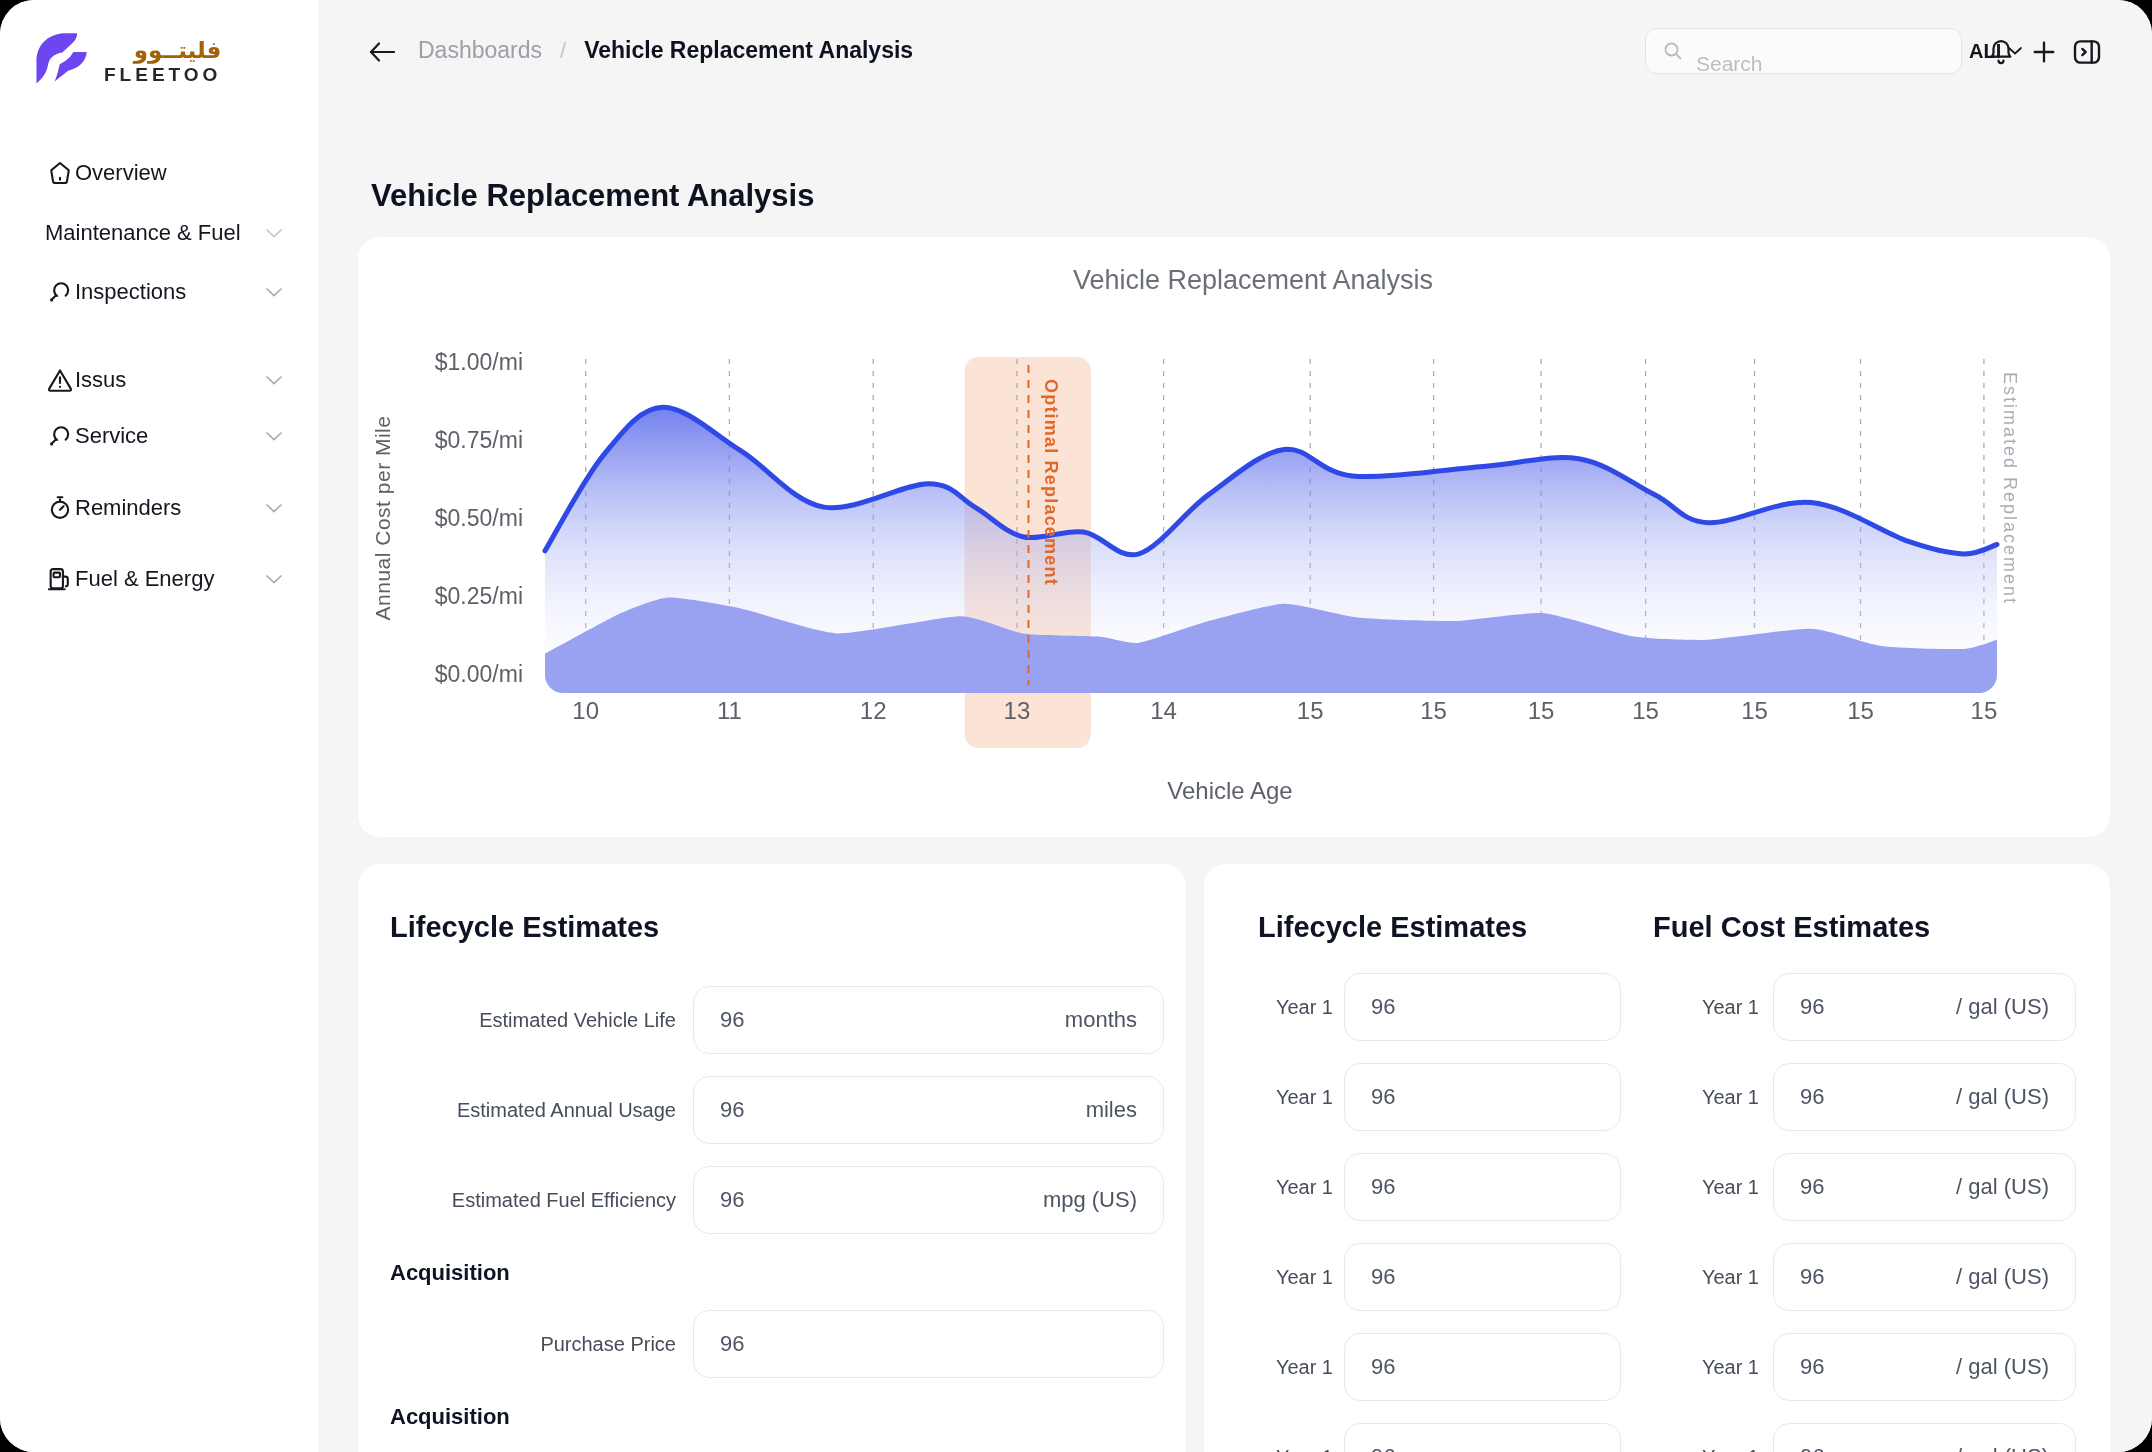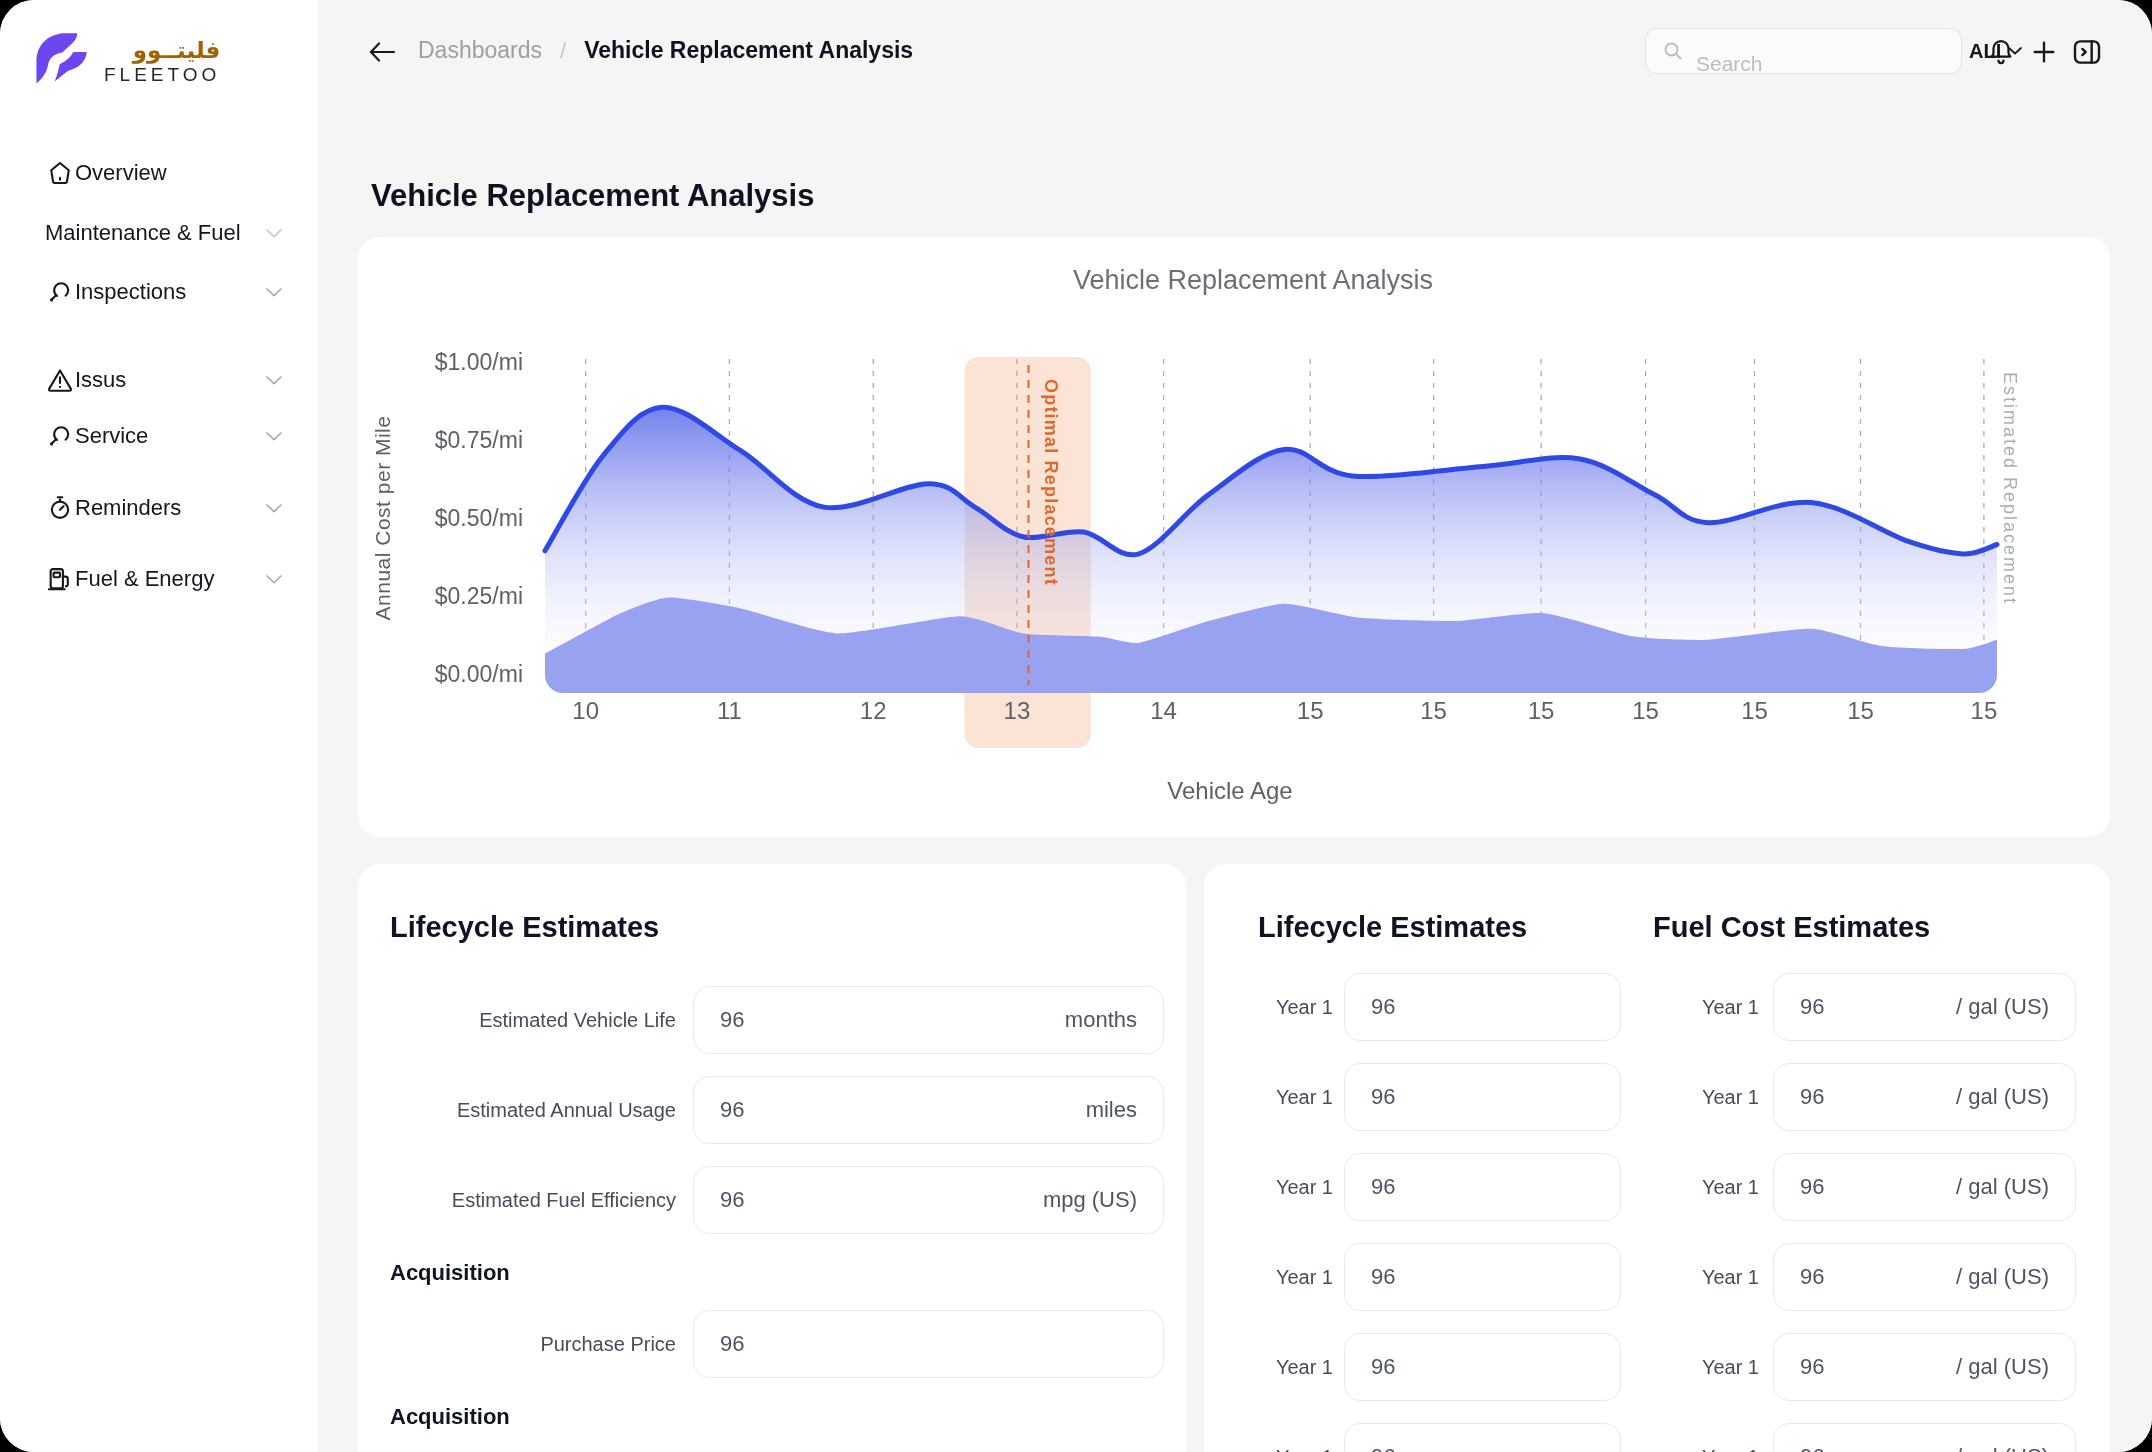--- a/index.html
+++ b/index.html
@@ -8,21 +8,21 @@
     font-family:"Liberation Sans", sans-serif;
     -webkit-font-smoothing:antialiased;
   }
   .app{position:absolute;inset:0;border-radius:34px;overflow:hidden;background:#f5f5f6;}
 
   
   .sidebar{position:absolute;left:0;top:0;bottom:0;width:318px;background:#fff;border-right:1px solid #e9e9ea;}
   .logo{position:absolute;left:30px;top:28px;display:flex;align-items:center;}
   .logo-text{margin-left:12px;display:flex;flex-direction:column;line-height:1;}
   .logo-ar{font-family:"DejaVu Sans", sans-serif;font-size:23px;font-weight:700;color:#a16207;direction:rtl;}
-  .logo-en{font-size:19px;font-weight:400;letter-spacing:4px;color:#23272e;margin-top:3px;}
+  .logo-en{font-size:19px;font-weight:700;letter-spacing:4px;color:#23272e;margin-top:3px;}
   .srow{position:absolute;left:45px;right:36px;height:40px;display:flex;align-items:center;cursor:pointer;}
   .srow .ic{width:30px;height:30px;flex:0 0 30px;display:flex;align-items:center;justify-content:center;}
   .srow .lbl{font-size:22px;font-weight:500;color:#14171f;}
   .srow .spacer{flex:1;}
   .section-lbl{font-size:21px;color:#b5b8be;font-weight:400;}
   .chev{flex:0 0 16px;}
 
   
   .header{position:absolute;left:318px;top:0;right:0;height:101px;border-bottom:2px solid #d946ef;background:#f5f5f6;}
   .back-btn{position:absolute;left:47px;top:38px;width:34px;height:28px;cursor:pointer;}

